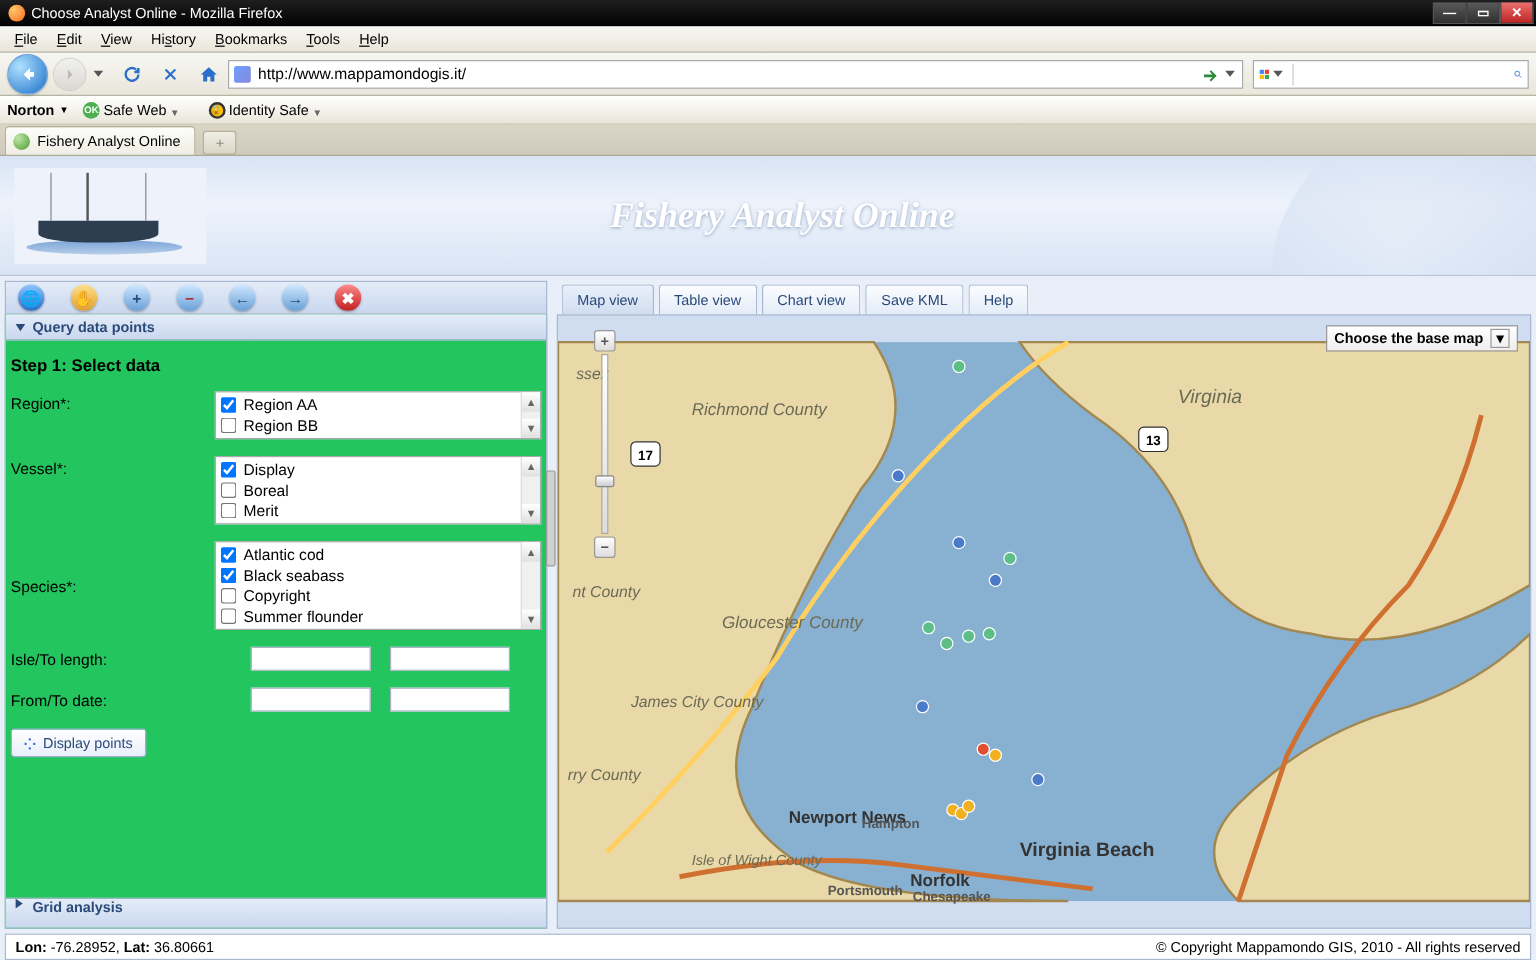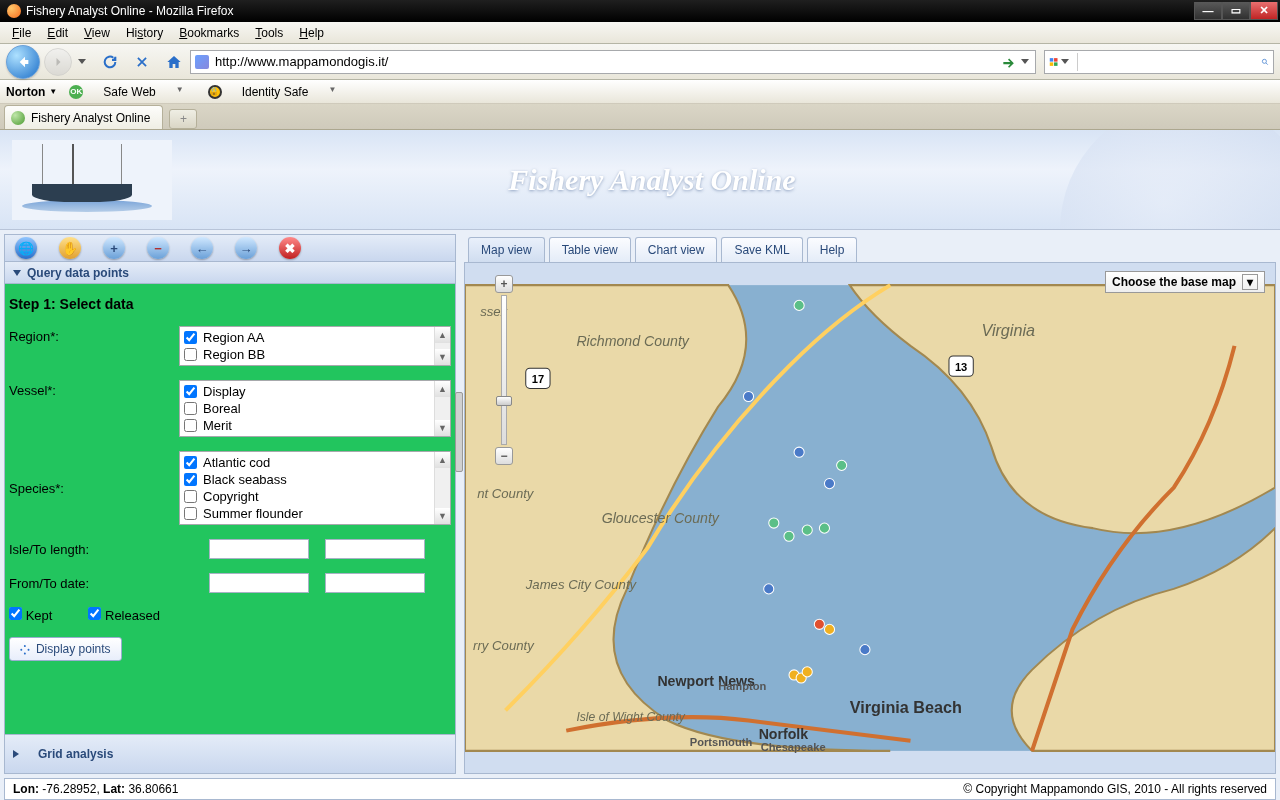--- a/index.html
+++ b/index.html
@@ -27,21 +27,21 @@
 .urlbar input{flex:1;border:none;outline:none;font-size:13px}
 .go-arrow{width:14px;height:14px;margin-right:4px}
 .searchbox{width:230px;height:24px;background:#fff;border:1px solid #a7a9ac;margin-left:8px;display:flex;align-items:center;padding:0 4px}
 .g-logo{width:16px;height:16px;margin-right:1px}
 .searchbox .sep{width:1px;height:18px;background:#ccc;margin:0 6px}
 .searchbox input{flex:1;border:none;outline:none}
 .searchbox .mag{width:14px;height:14px}
 
 .nortonbar{height:24px;background:linear-gradient(#fff,#e9e6da);display:flex;align-items:center;padding:0 6px;border-bottom:1px solid #cfcabb}
 .nortonbar .brand{font-weight:bold;font-family:Arial Black,Arial;font-size:12px;margin-right:4px}
-.nortonbar .chip{display:flex;align-items:flex-start;margin:0 12px;gap:20px;font-size:12px}
+.nortonbar .chip{display:flex;align-items:flex-end;margin:0 12px;gap:3px;font-size:12px}
 .ok-badge{width:14px;height:14px;background:#4caf50;border-radius:50%;display:flex;align-items:center;justify-content:center;color:#fff;font-size:8px;font-weight:bold}
 .id-badge{width:14px;height:14px;background:#ffc107;border-radius:50%;border:2px solid #333;display:flex;align-items:center;justify-content:center;font-size:8px;font-weight:bold}
 
 .tabstrip{height:26px;background:linear-gradient(#dad6c6,#cfcabb);display:flex;align-items:flex-end;padding:0 4px;border-bottom:1px solid #aca78f}
 .btab{height:24px;background:linear-gradient(#fdfdfb,#efeee4);border:1px solid #b5b09a;border-bottom:none;border-radius:4px 4px 0 0;display:flex;align-items:center;padding:0 12px 0 6px;font-size:12px}
 .btab .favicon{width:14px;height:14px;background:radial-gradient(circle at 30% 30%,#bfe6a8,#4a9a2f);border-radius:50%;margin-right:6px}
 .newtab{width:28px;height:20px;background:linear-gradient(#efeee4,#dad6c6);border:1px solid #b5b09a;border-radius:3px;margin-left:6px;display:flex;align-items:center;justify-content:center;color:#888}
 
 .app{display:flex;flex-direction:column;height:670px;background:#e9eff8}
 .banner{height:100px;background:linear-gradient(#d8e4f5,#eef3fb 40%,#d8e4f5);display:flex;align-items:center;position:relative;border-bottom:1px solid #b8c4d8;overflow:hidden}
@@ -67,21 +67,21 @@
 .listbox{flex:1;border:1px solid #a7a9ac;background:#fff;max-height:78px;position:relative}
 .listbox .items{padding:2px 4px}
 .listbox .item{display:flex;align-items:center;gap:6px;font-size:13px;padding:1px 0}
 .listbox .scroll{position:absolute;right:0;top:0;bottom:0;width:16px;background:#f0f0f0;border-left:1px solid #ddd;display:flex;flex-direction:column}
 .scroll .sbtn{height:16px;background:linear-gradient(#fff,#e0e0e0);display:flex;align-items:center;justify-content:center;font-size:9px;color:#666}
 .scroll .strack{flex:1}
 .pair{display:flex;gap:16px}
 .tin{width:100px;height:20px;border:1px solid #a7b3c5;background:#fff}
 .chk-row{display:flex;align-items:center;gap:36px;font-size:13px}
 .btn{height:24px;background:linear-gradient(#fff,#e8eefb);border:1px solid #9aaed0;border-radius:3px;padding:0 10px;display:inline-flex;align-items:center;gap:6px;font-size:12px;color:#2a4a7a}
-.grid-header{height:39px;background:linear-gradient(#e4ecf8,#c9d7ee);border-top:1px solid #a8b8d0;display:flex;align-items:center;padding:0 8px;gap:19px;font-weight:bold;color:#2a4a7a;font-size:12px}
+.grid-header{height:25px;background:linear-gradient(#e4ecf8,#c9d7ee);border-top:1px solid #a8b8d0;display:flex;align-items:flex-start;padding:0 8px;gap:8px;font-weight:bold;color:#2a4a7a;font-size:12px}
 .vsplit{position:absolute;right:-8px;top:130px;width:8px;height:80px;background:#d0d0d0;border:1px solid #999;border-radius:2px}
 
 .right{flex:1;display:flex;flex-direction:column;min-height:0}
 .tabbar{height:28px;display:flex;align-items:flex-end;gap:4px;padding-left:4px}
 .tab{height:25px;background:linear-gradient(#fbfcff,#e4ecf8);border:1px solid #a8b8d0;border-bottom:none;border-radius:3px 3px 0 0;padding:0 12px;display:flex;align-items:center;color:#2a4a7a;font-size:12px}
 .tab.active{background:linear-gradient(#e9f0fb,#d0ddf0);font-weight:normal}
 .mapwrap{flex:1;border:1px solid #a8b8d0;background:#d0ddf0;position:relative;overflow:hidden}
 .map-svg{width:100%;height:100%}
 .basemap-btn{position:absolute;top:8px;right:10px;height:22px;background:linear-gradient(#fff,#eee);border:1px solid #999;display:flex;align-items:center;padding:0 6px;font-size:12px;font-weight:bold;gap:6px}
 .basemap-btn .dd{border:1px solid #999;width:16px;height:16px;display:flex;align-items:center;justify-content:center}
@@ -92,21 +92,21 @@
 
 .statusbar{height:22px;background:#fff;border:1px solid #a8b8d0;margin:0 4px;display:flex;align-items:center;justify-content:space-between;padding:0 8px;font-size:12px}
 .statusbar b{font-weight:bold}
 input[type=checkbox]{width:13px;height:13px}
 </style>
 </head>
 <body>
 
 <div class="titlebar">
   <div class="ff-icon"></div>
-  <div class="title">Fishery Analyst Online - Mozilla Firefox</div>
+  <div class="title">Choose Analyst Online - Mozilla Firefox</div>
   <div class="winbtns">
     <div class="winbtn">—</div>
     <div class="winbtn">▭</div>
     <div class="winbtn close">✕</div>
   </div>
 </div>
 
 <div class="menubar">
   <span><u>F</u>ile</span>
   <span><u>E</u>dit</span>
@@ -309,24 +309,20 @@
               </div>
           </div>
           <div class="form-row">
             <div class="lbl" style="width:190px">From/To date:</div>
             <div class="pair">
                 <input class="tin" style="">
                 <input class="tin" style="">
               </div>
           </div>
 
-          <div class="chk-row">
-            <label><input type="checkbox" checked="" style=""> <span>Kept</span></label>
-            <label><input type="checkbox" checked="" style=""> <span>Released</span></label>
-          </div>
 
           <div>
             <button class="btn">
               <span style="color:#2a6fc9;font-weight:bold">⁘</span>
               <span>Display points</span>
             </button>
           </div>
         </div>
         <div class="grid-header">
           <div style="width:0;height:0;border-top:4px solid transparent;border-bottom:4px solid transparent;border-left:6px solid #2a4a7a"></div>

